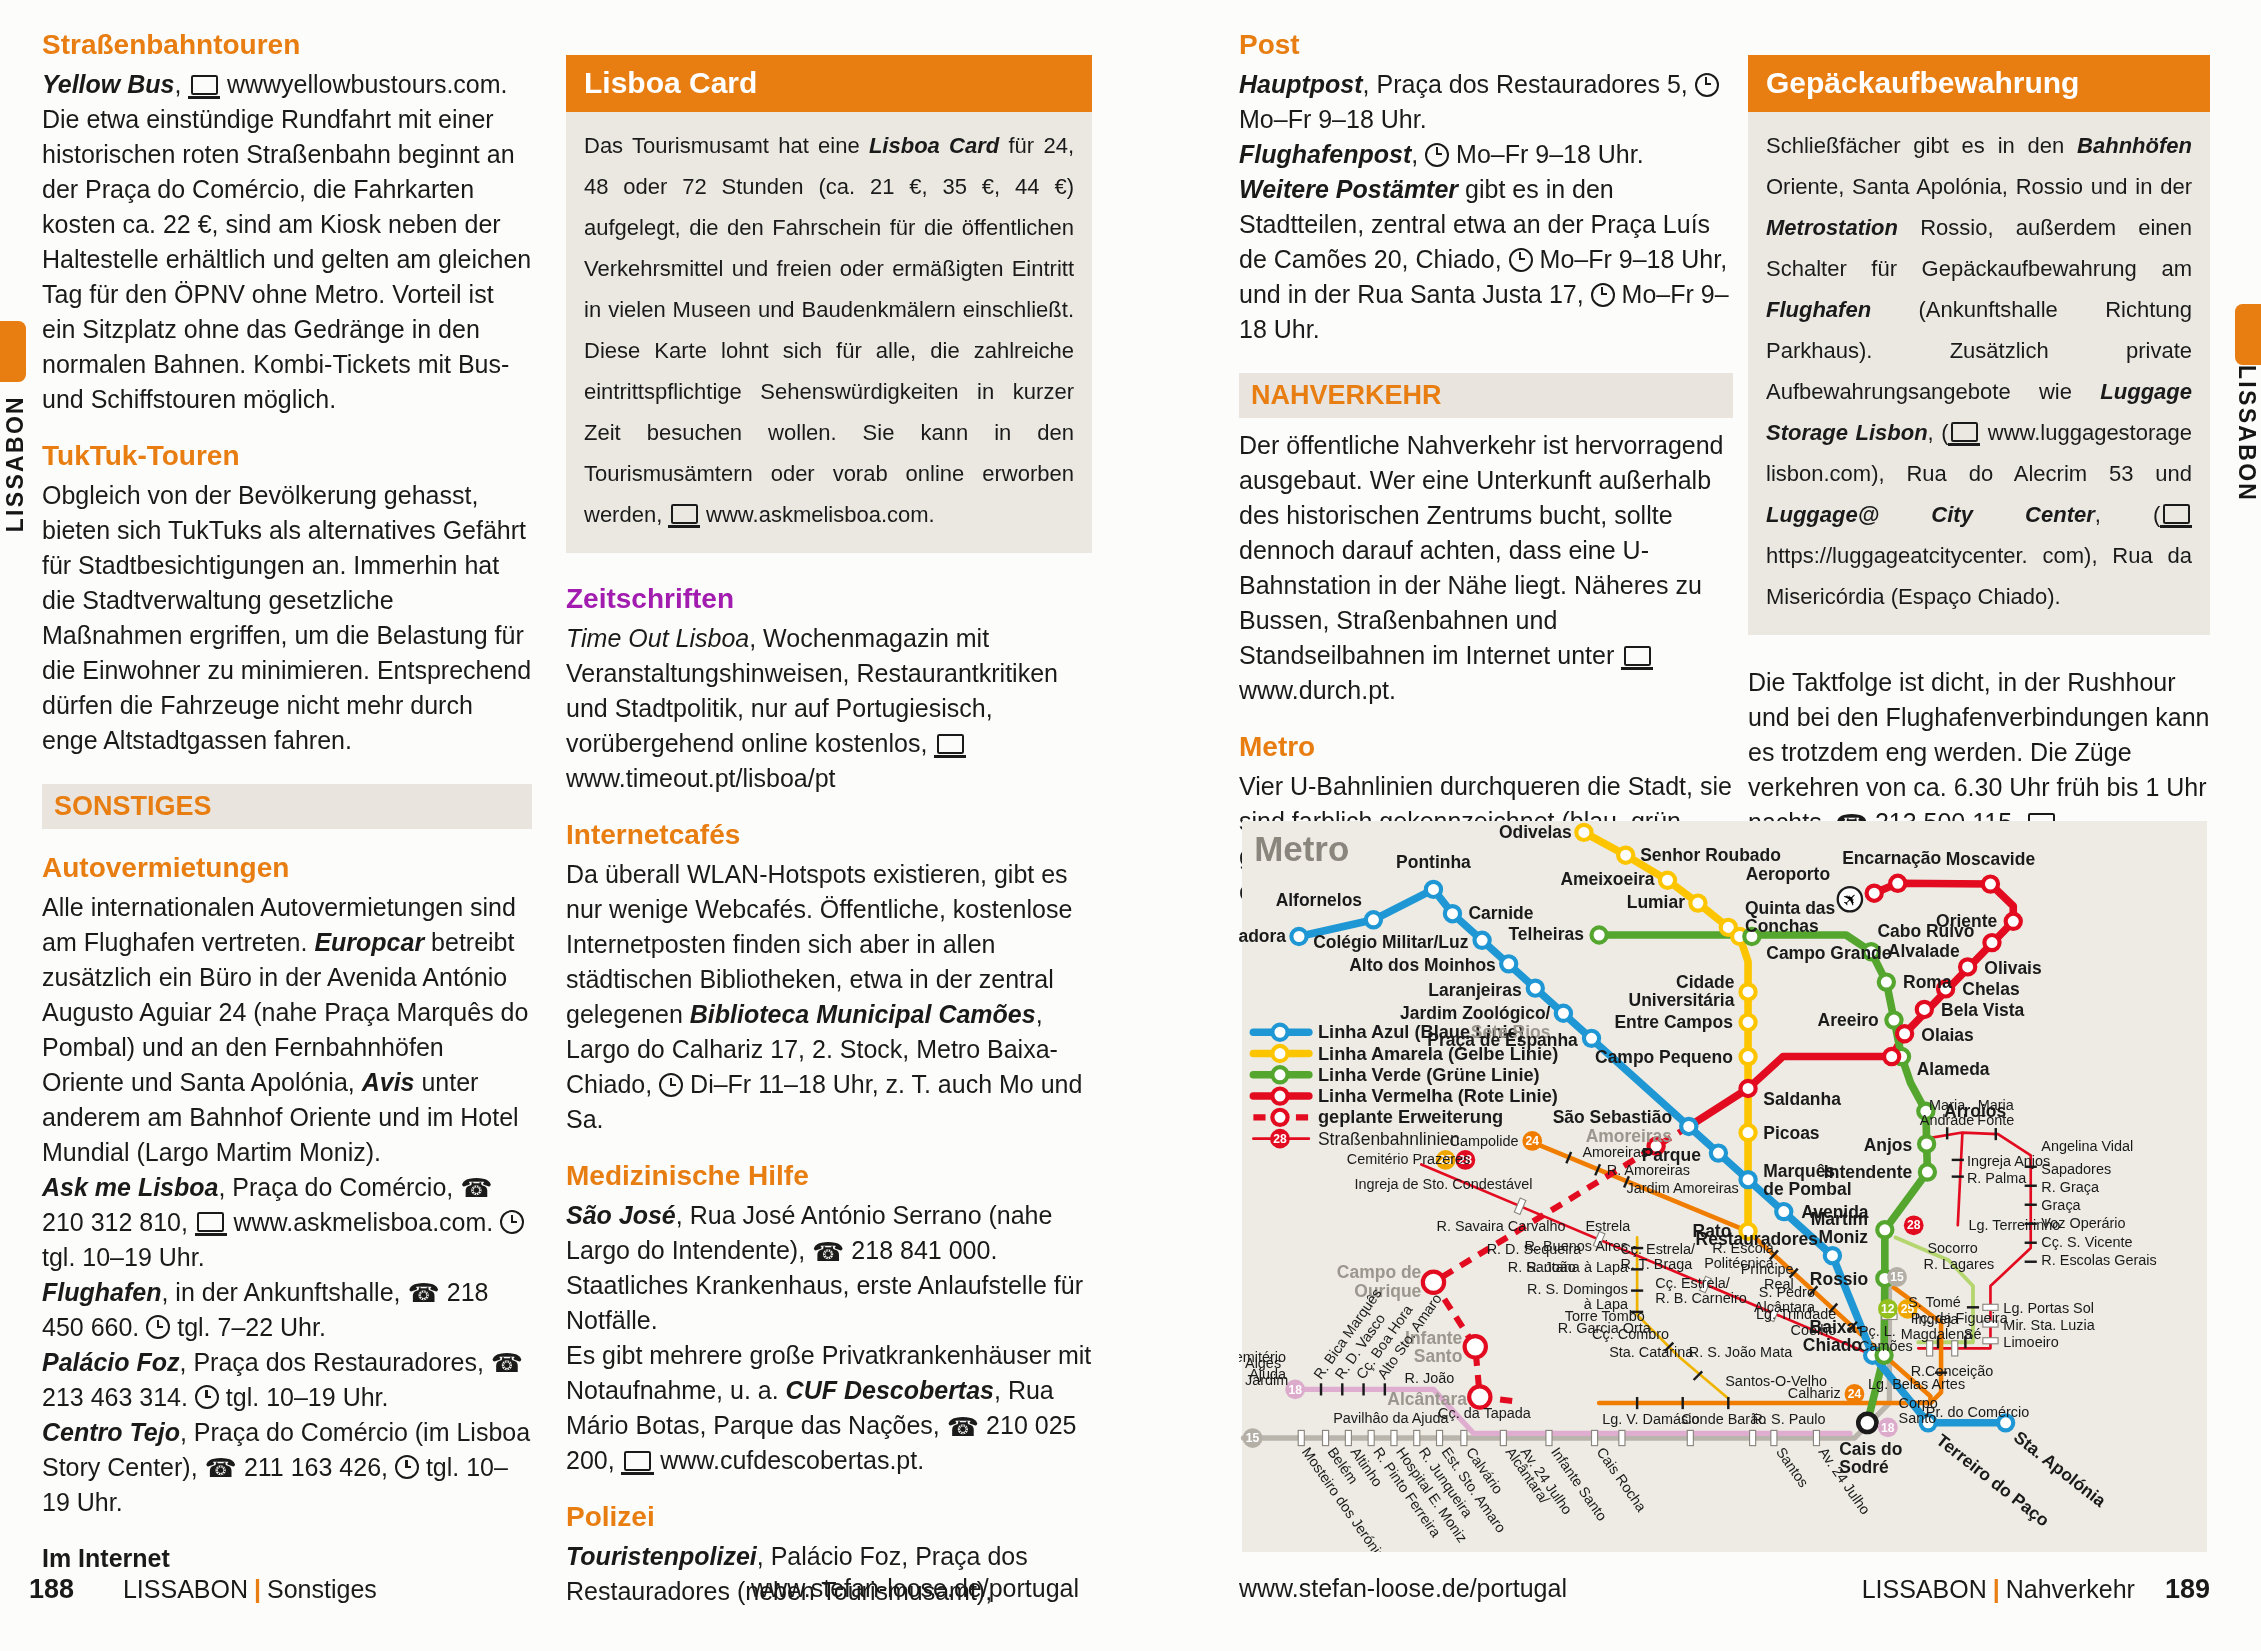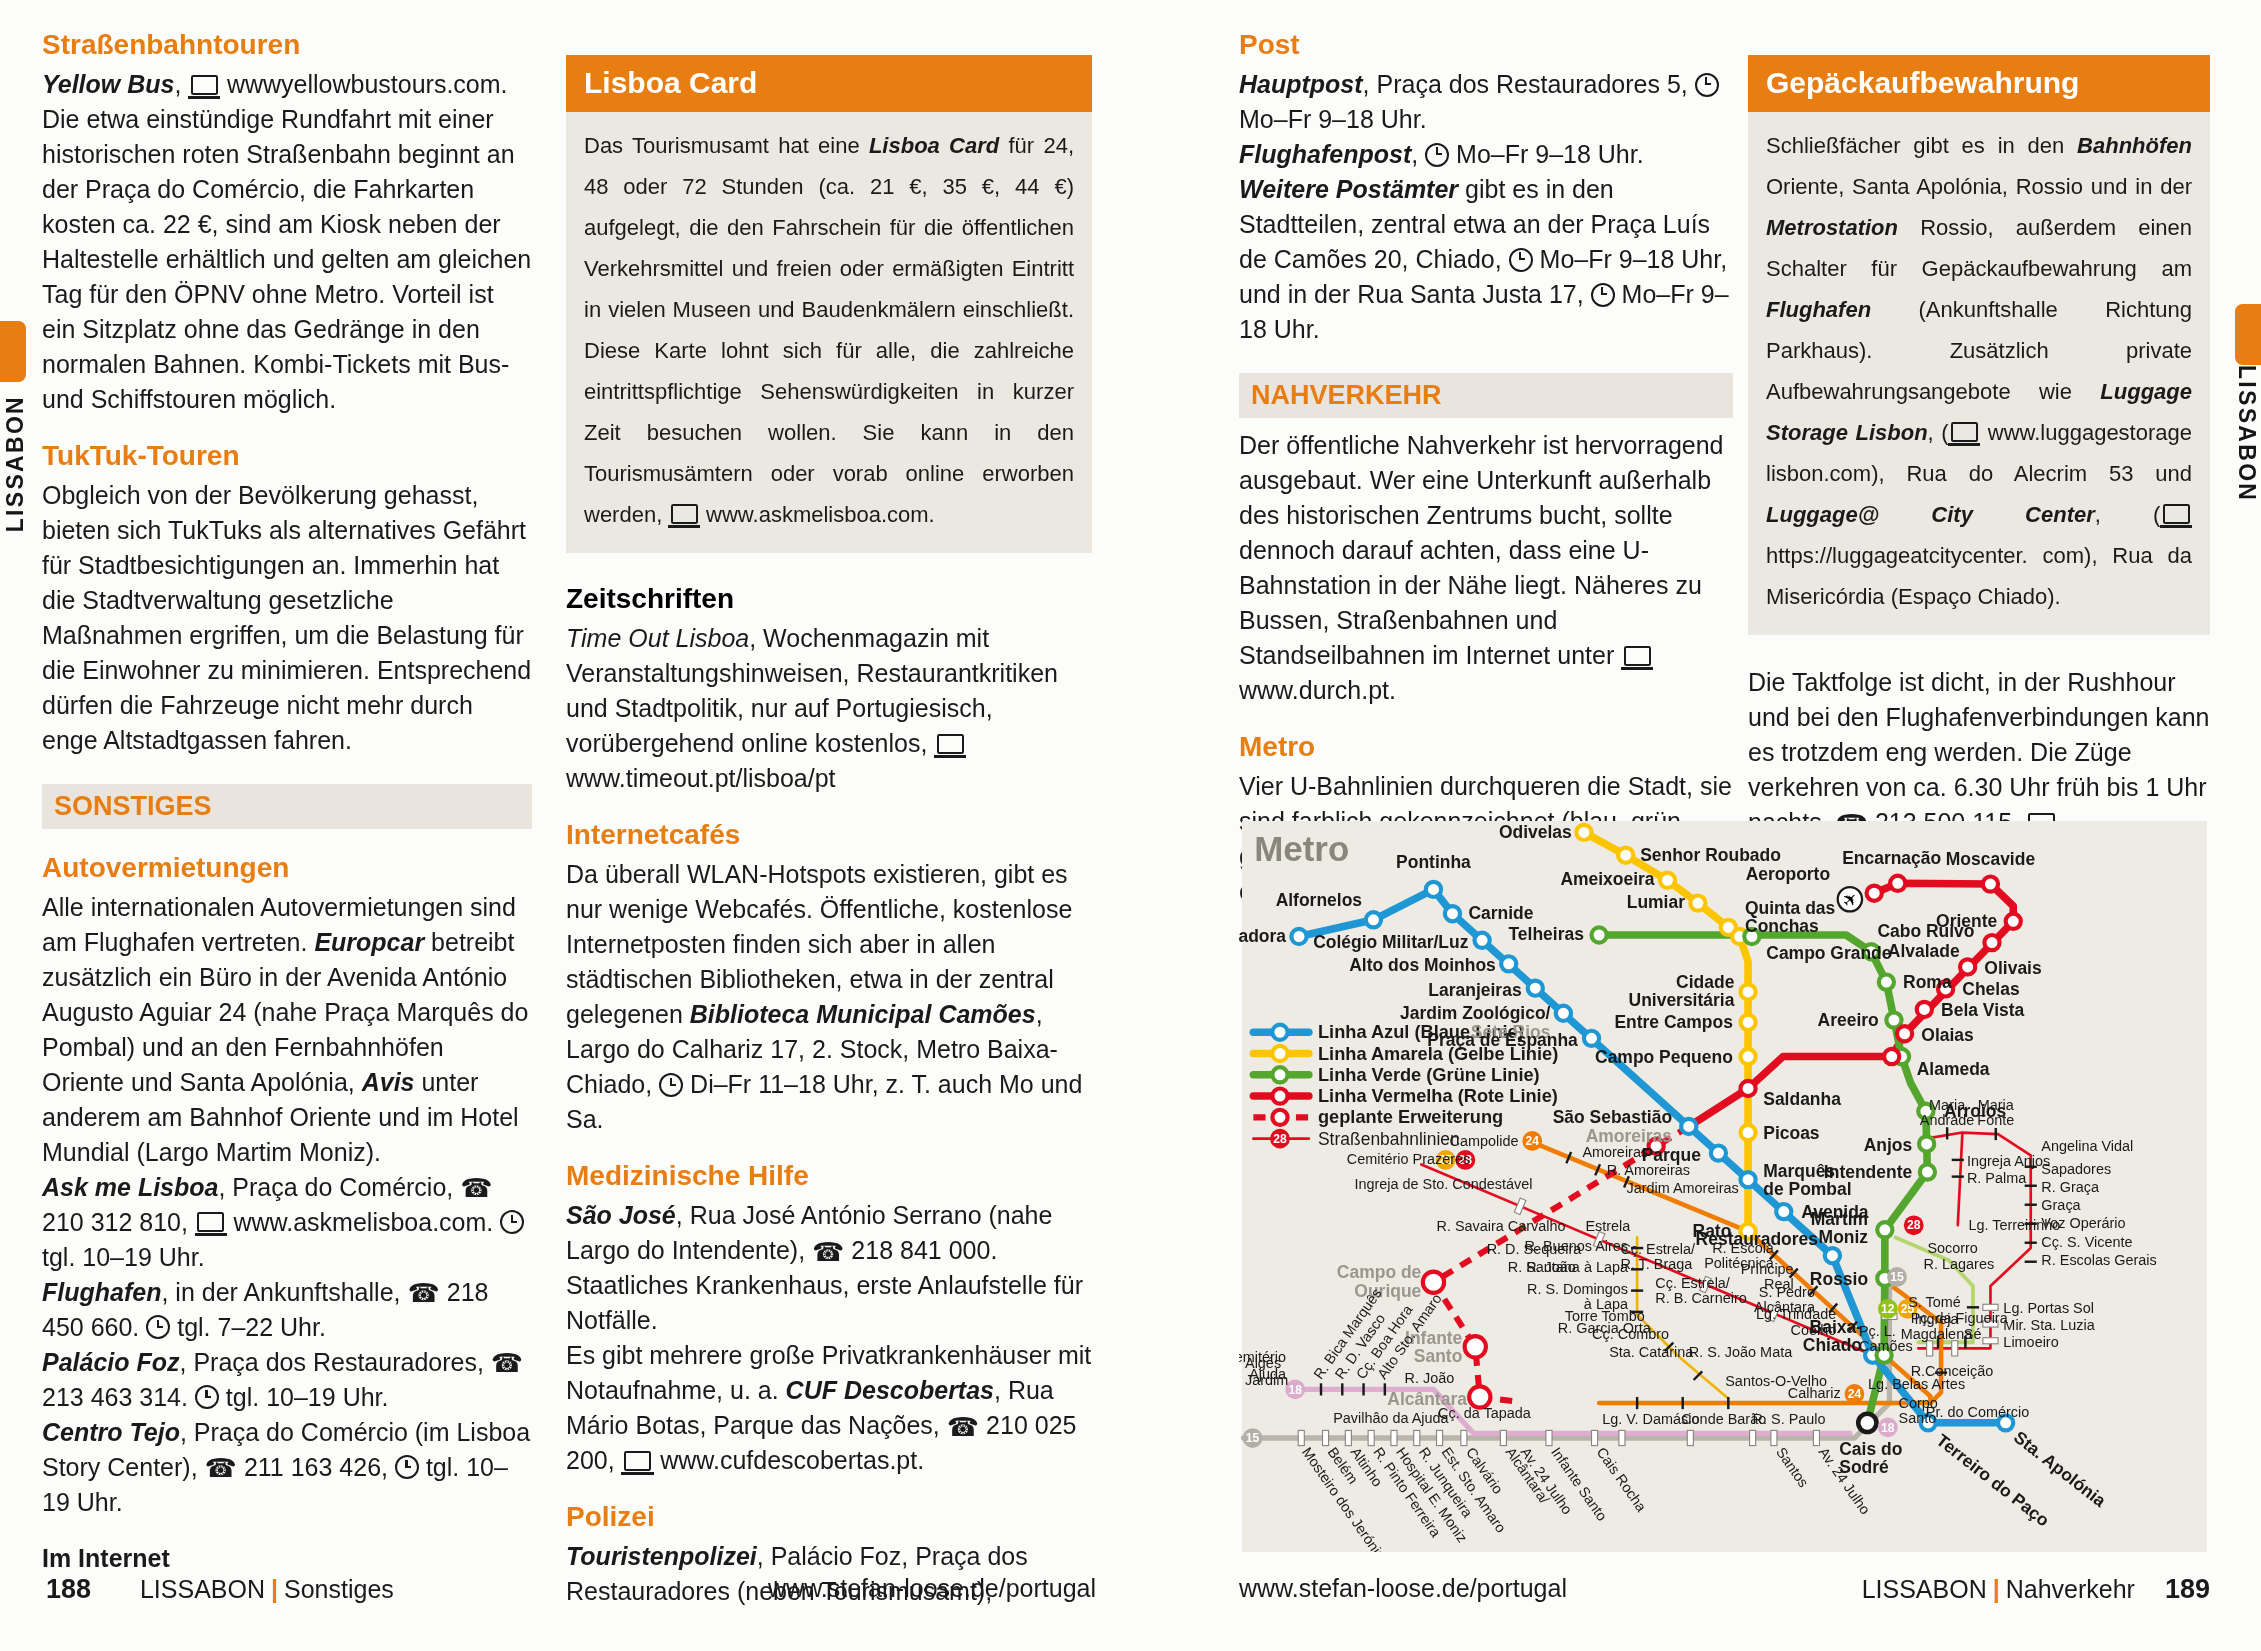--- a/index.html
+++ b/index.html
@@ -11,21 +11,21 @@
   .tab.left{left:0;top:321px;border-radius:0 7.6px 7.6px 0;}
   .tab.right{right:0;top:304px;border-radius:7.6px 0 0 7.6px;}
   .edge-label{position:absolute;font-weight:bold;font-size:23px;letter-spacing:2.3px;color:#161616;writing-mode:vertical-rl;}
   .edge-label.left{left:1.5px;top:395px;transform:rotate(180deg);}
   .edge-label.right{right:1.5px;top:365px;}
 
   
   .col{position:absolute;}
   .col p{margin:0;font-size:25px;line-height:35px;}
   h3.ho{color:#e87d11;font-size:28px;line-height:32px;margin:23px 0 6px 0;}
-  h3.hb{color:#000000;font-size:28px;line-height:32px;margin:23px 0 6px 0;}
+  h3.hb{color:#a21caf;font-size:28px;line-height:32px;margin:23px 0 6px 0;}
   h3:first-child{margin-top:0;}
   .sub{font-weight:bold;font-size:25px;line-height:35px;margin-top:21px;}
   .banner{background:#e9e5de;color:#e87d11;font-weight:bold;font-size:27px;padding:6.8px 12px;margin:26px 0 10.6px 0;}
   .b{font-weight:bold;font-style:italic;}
   .i{font-style:italic;}
 
   
   .ibox{margin:0 0 30px 0;}
   .ibox .ihead{background:#e87d11;color:#fff;font-weight:bold;font-size:30px;padding:11.4px 18px;}
   .ibox .ibody{background:#ebe8e1;padding:13.7px 18px 18px 18px;}
@@ -479,21 +479,21 @@
           <text x="702" y="830" class="diag" text-anchor="start" transform="rotate(55 702 830)">Santos</text>
           <text x="758" y="830" class="diag" text-anchor="start" transform="rotate(55 758 830)">Av. 24 Julho</text>
           <text x="104" y="736" class="diag" text-anchor="start" transform="rotate(-55 104 736)">R. Bica Marquês</text>
           <text x="132" y="736" class="diag" text-anchor="start" transform="rotate(-55 132 736)">R. D. Vasco</text>
           <text x="160" y="736" class="diag" text-anchor="start" transform="rotate(-55 160 736)">Cç. Boa Hora</text>
           <text x="188" y="736" class="diag" text-anchor="start" transform="rotate(-55 188 736)">Alto Sto. Amaro</text>
         </g>
     </svg>
   </div>
 
-  <div class="footer" style="left:46px;width:1050px;">
+  <div class="footer" style="left:29px;width:1050px;">
     <span class="fnum">188</span>
     <span style="display:inline-block;width:35px;"></span>
     <span>LISSABON</span><span class="fsep">|</span><span>Sonstiges</span>
     <span style="float:right;">www.stefan-loose.de/portugal</span>
   </div>
   <div class="footer" style="left:1239px;width:971px;">
     <span>www.stefan-loose.de/portugal</span>
     <span style="float:right;"><span>LISSABON</span><span class="fsep">|</span><span>Nahverkehr</span><span style="display:inline-block;width:30px;"></span><span class="fnum">189</span></span>
   </div>
 

